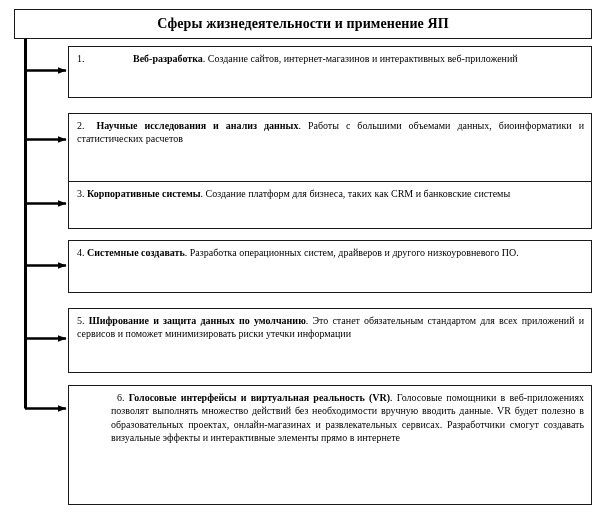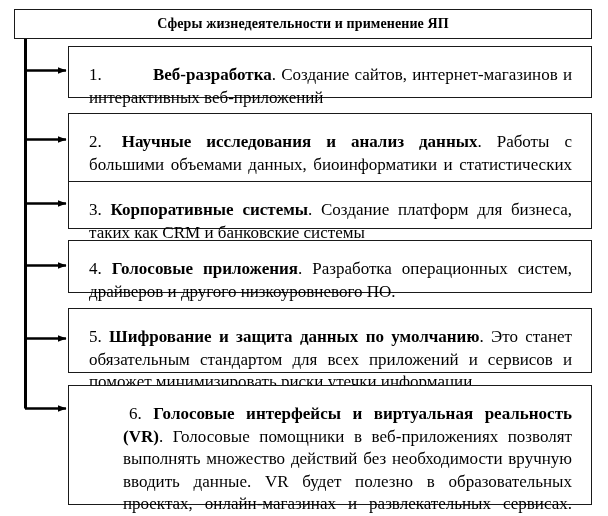--- a/index.html
+++ b/index.html
@@ -60,25 +60,25 @@
   .item-box {
     position: absolute;
     left: 68px;
     width: 524px;
     box-sizing: border-box;
     border: 1.4px solid #1a1a1a;
     background: #ffffff;
     padding: 5px 7px 4px 8px;
   }
   .item-text {
-    font-size: 17px;
+    font-size: 10px;
     line-height: 1.33;
     text-align: justify;
     text-justify: inter-word;
-    margin: 12px;
+    margin: 0;
     hyphens: none;
   }
   .item-text b {
     font-weight: bold;
   }
 
   
   #box-1 { top: 46px;  height: 52px; }
   #box-2 { top: 113px; height: 70px; }
   #box-3 { top: 181px; height: 48px; }
@@ -129,21 +129,21 @@
   <div class="item-box" id="box-3">
     <p class="item-text">
       <span>3.</span>
       <b>Корпоративные системы</b><span>. Создание платформ для бизнеса, таких как CRM и банковские системы</span>
     </p>
   </div>
 
   <div class="item-box" id="box-4">
     <p class="item-text">
       <span>4.</span>
-      <b>Голосовые приложения</b><span>. Разработка операционных систем, драйверов и другого низкоуровневого ПО.</span>
+      <b>Системные создавать</b><span>. Разработка операционных систем, драйверов и другого низкоуровневого ПО.</span>
     </p>
   </div>
 
   <div class="item-box" id="box-5">
     <p class="item-text">
       <span>5.</span>
       <b>Шифрование и защита данных по умолчанию</b><span>. Это станет обязательным стандартом для всех приложений и сервисов и поможет минимизировать риски утечки информации</span>
     </p>
   </div>
 

